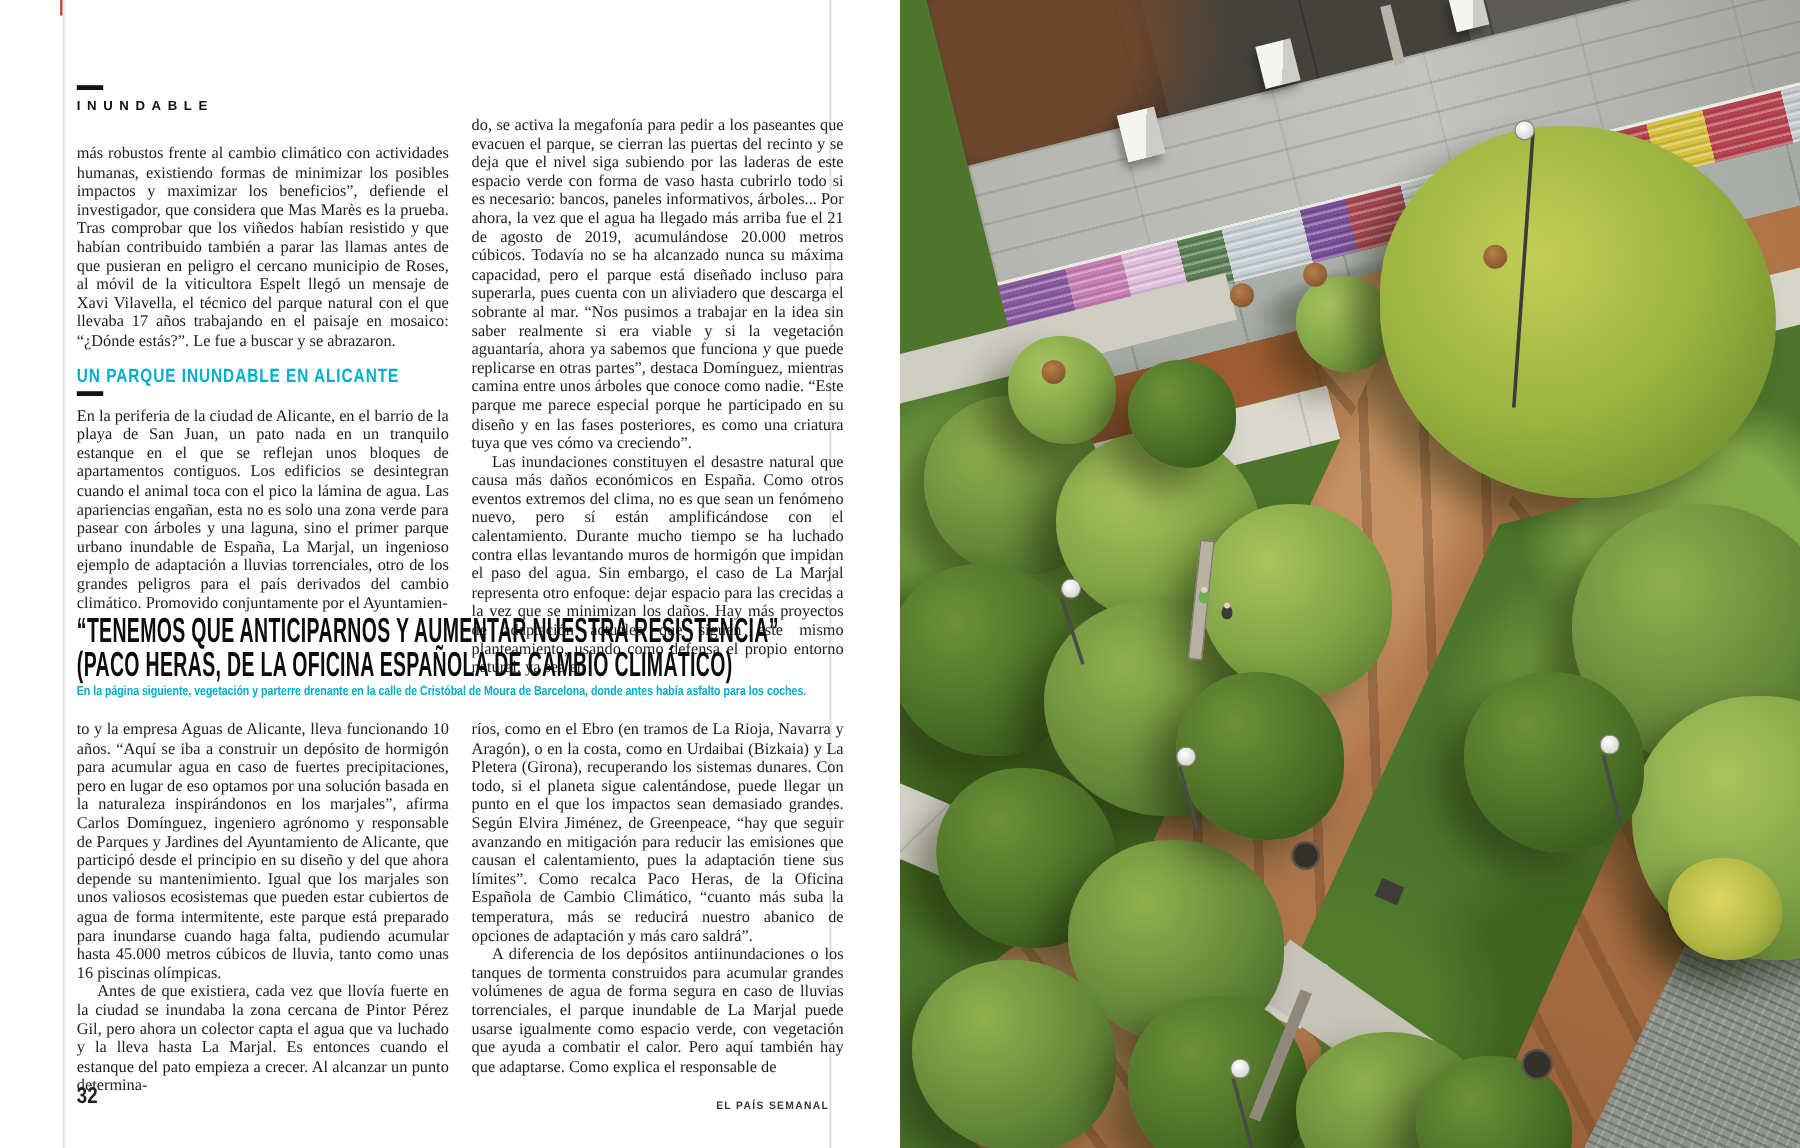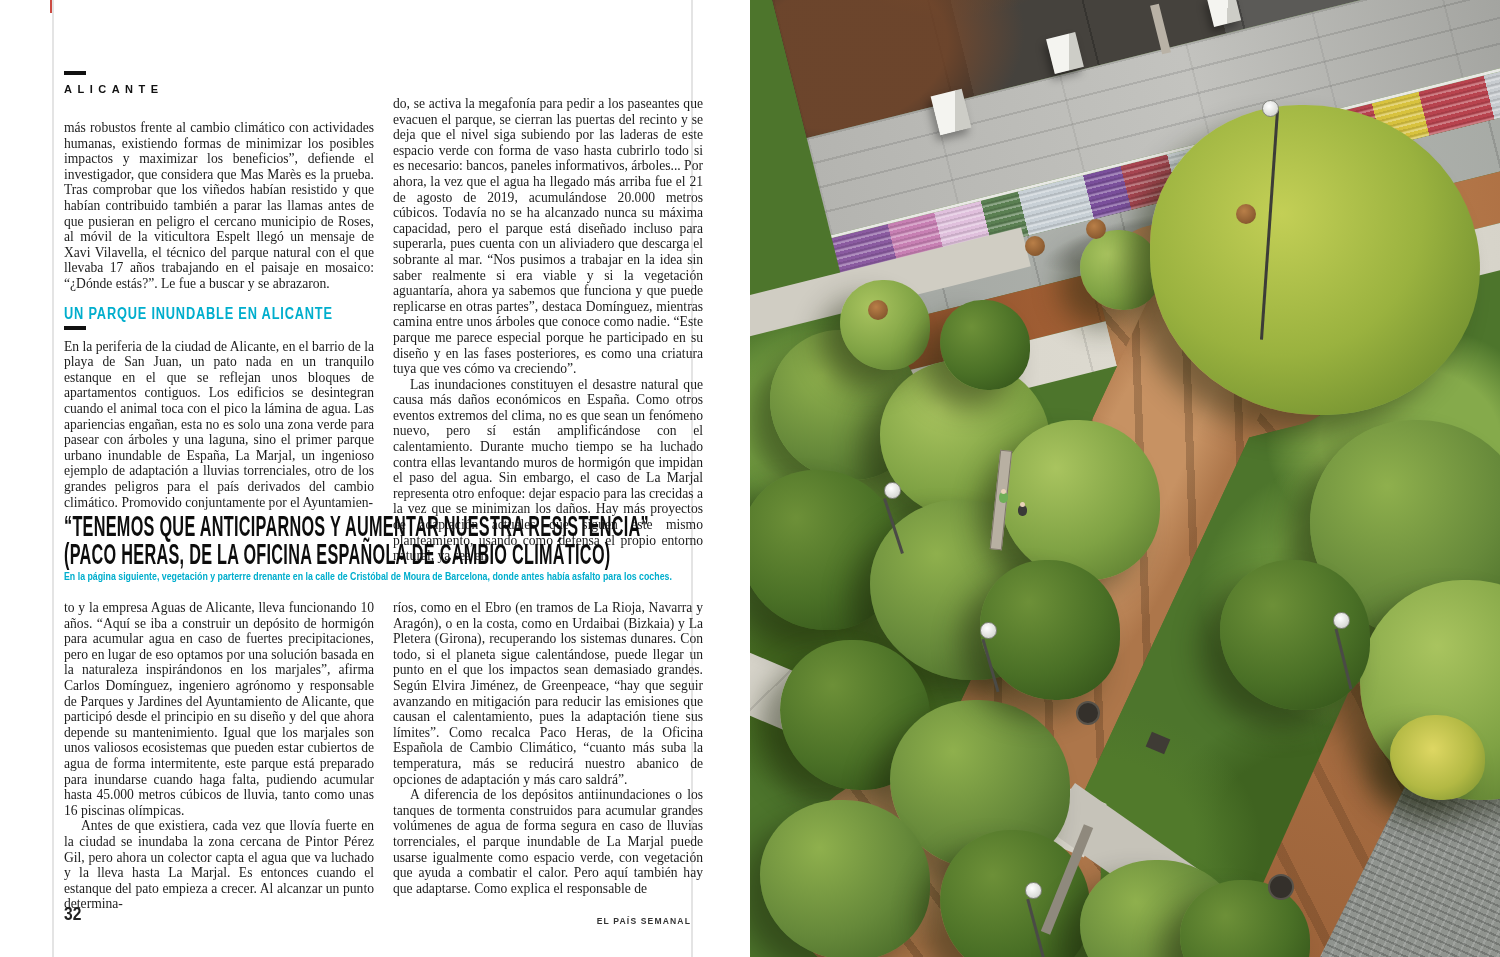--- a/index.html
+++ b/index.html
@@ -131,21 +131,21 @@
 <body>
 
 <div class="stage">
 
   <div>
     <div class="edge-mark"></div>
     <div class="page-edge edge-left"></div>
     <div class="page-edge edge-right"></div>
 
     <div class="kicker-bar"></div>
-    <div class="kicker">ALICANTE</div>
+    <div class="kicker">INUNDABLE</div>
 
     <div class="colblock col1">
       <p>más robustos frente al cambio climático con actividades humanas, existiendo formas de minimizar los posibles impactos y maximizar los beneficios”, defiende el investigador, que considera que Mas Marès es la prueba. Tras comprobar que los viñedos habían resistido y que habían contribuido también a parar las llamas antes de que pusieran en peligro el cercano municipio de Roses, al móvil de la viticultora Espelt llegó un mensaje de Xavi Vilavella, el técnico del parque natural con el que llevaba 17 años trabajando en el paisaje en mosaico: “¿Dónde estás?”. Le fue a buscar y se abrazaron.</p>
       <h2 class="section-heading">UN PARQUE INUNDABLE EN ALICANTE</h2>
       <div class="heading-dash"></div>
       <p>En la periferia de la ciudad de Alicante, en el barrio de la playa de San Juan, un pato nada en un tranquilo estanque en el que se reflejan unos bloques de apartamentos contiguos. Los edificios se desintegran cuando el animal toca con el pico la lámina de agua. Las apariencias engañan, esta no es solo una zona verde para pasear con árboles y una laguna, sino el primer parque urbano inundable de España, La Marjal, un ingenioso ejemplo de adaptación a lluvias torrenciales, otro de los grandes peligros para el país derivados del cambio climático. Promovido conjuntamente por el Ayuntamien-</p>
     </div>
 
     <div class="colblock col2">
       <p>do, se activa la megafonía para pedir a los paseantes que evacuen el parque, se cierran las puertas del recinto y se deja que el nivel siga subiendo por las laderas de este espacio verde con forma de vaso hasta cubrirlo todo si es necesario: bancos, paneles informativos, árboles... Por ahora, la vez que el agua ha llegado más arriba fue el 21 de agosto de 2019, acumulándose 20.000 metros cúbicos. Todavía no se ha alcanzado nunca su máxima capacidad, pero el parque está diseñado incluso para superarla, pues cuenta con un aliviadero que descarga el sobrante al mar. “Nos pusimos a trabajar en la idea sin saber realmente si era viable y si la vegetación aguantaría, ahora ya sabemos que funciona y que puede replicarse en otras partes”, destaca Domínguez, mientras camina entre unos árboles que conoce como nadie. “Este parque me parece especial porque he participado en su diseño y en las fases posteriores, es como una criatura tuya que ves cómo va creciendo”.</p>

